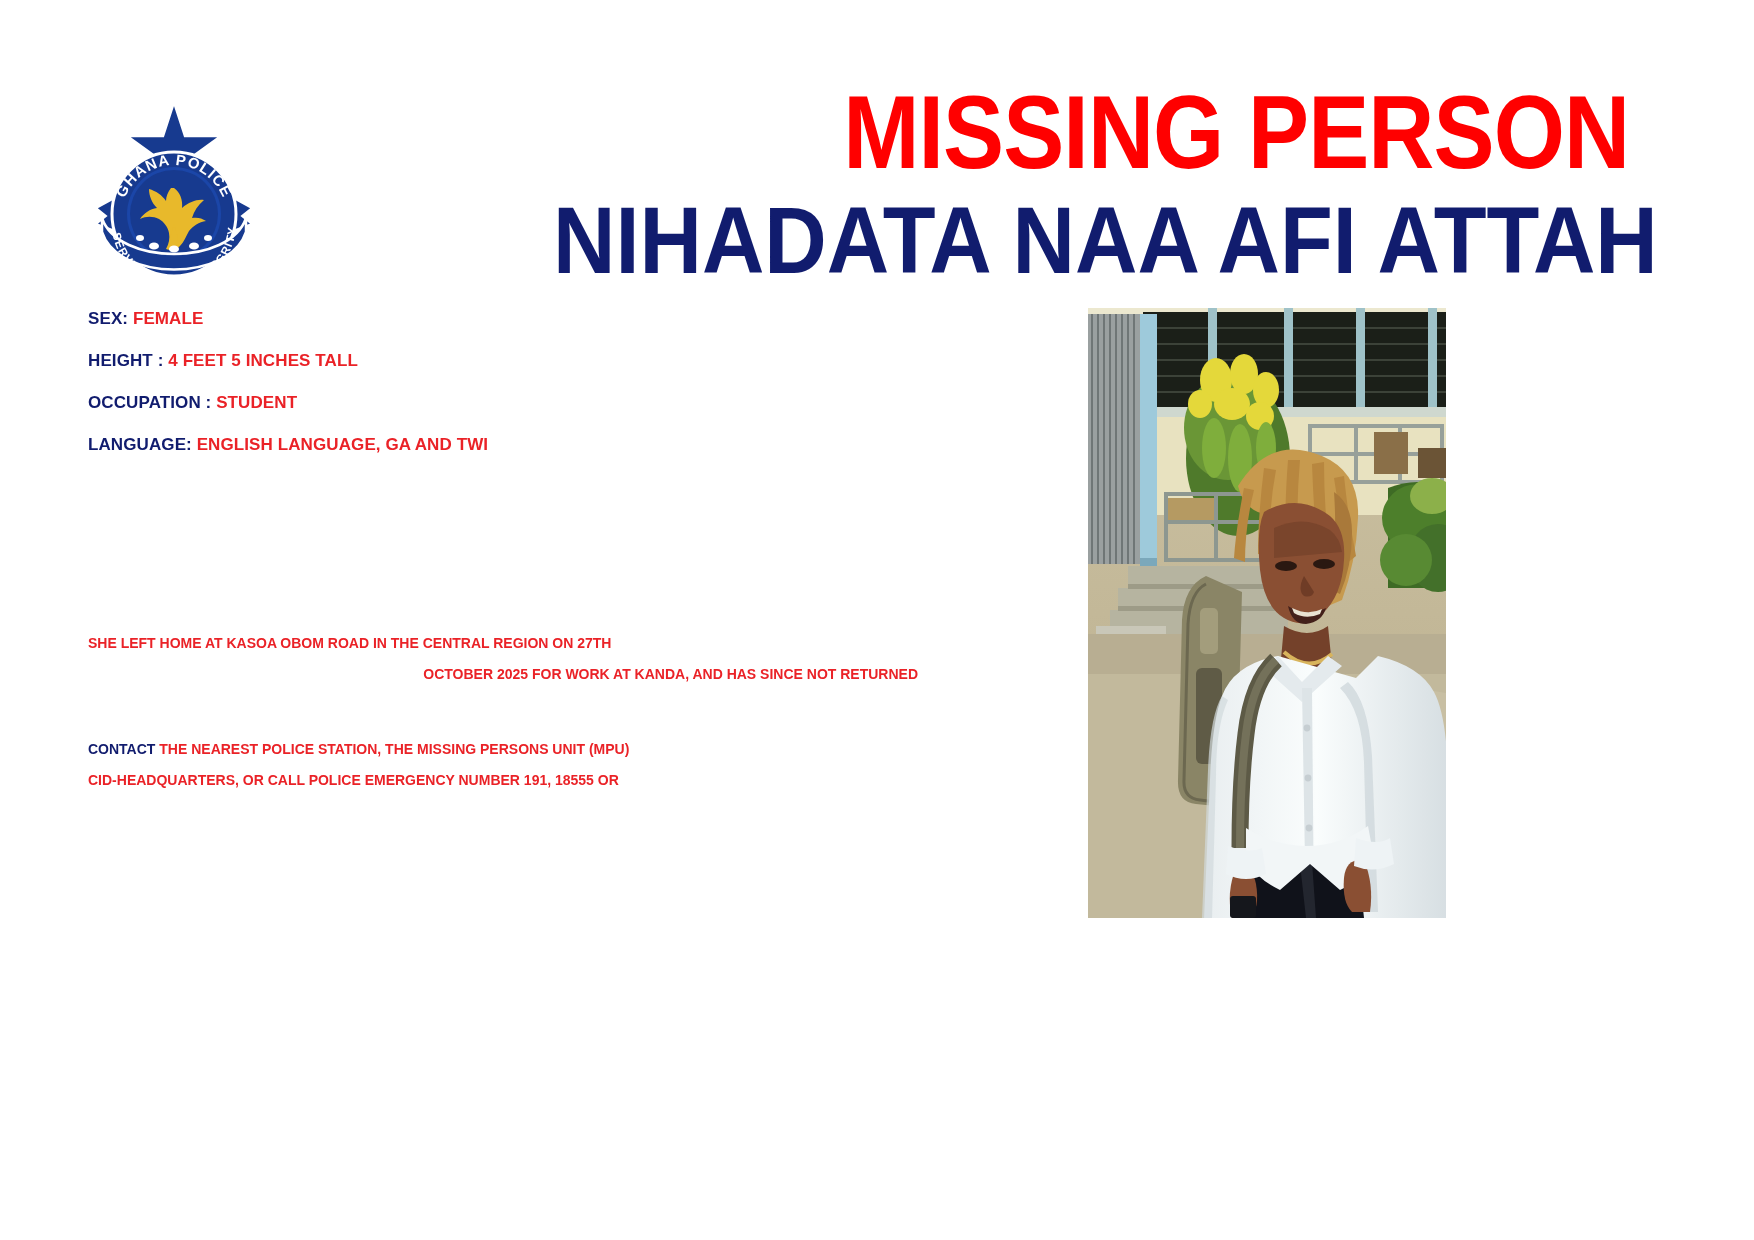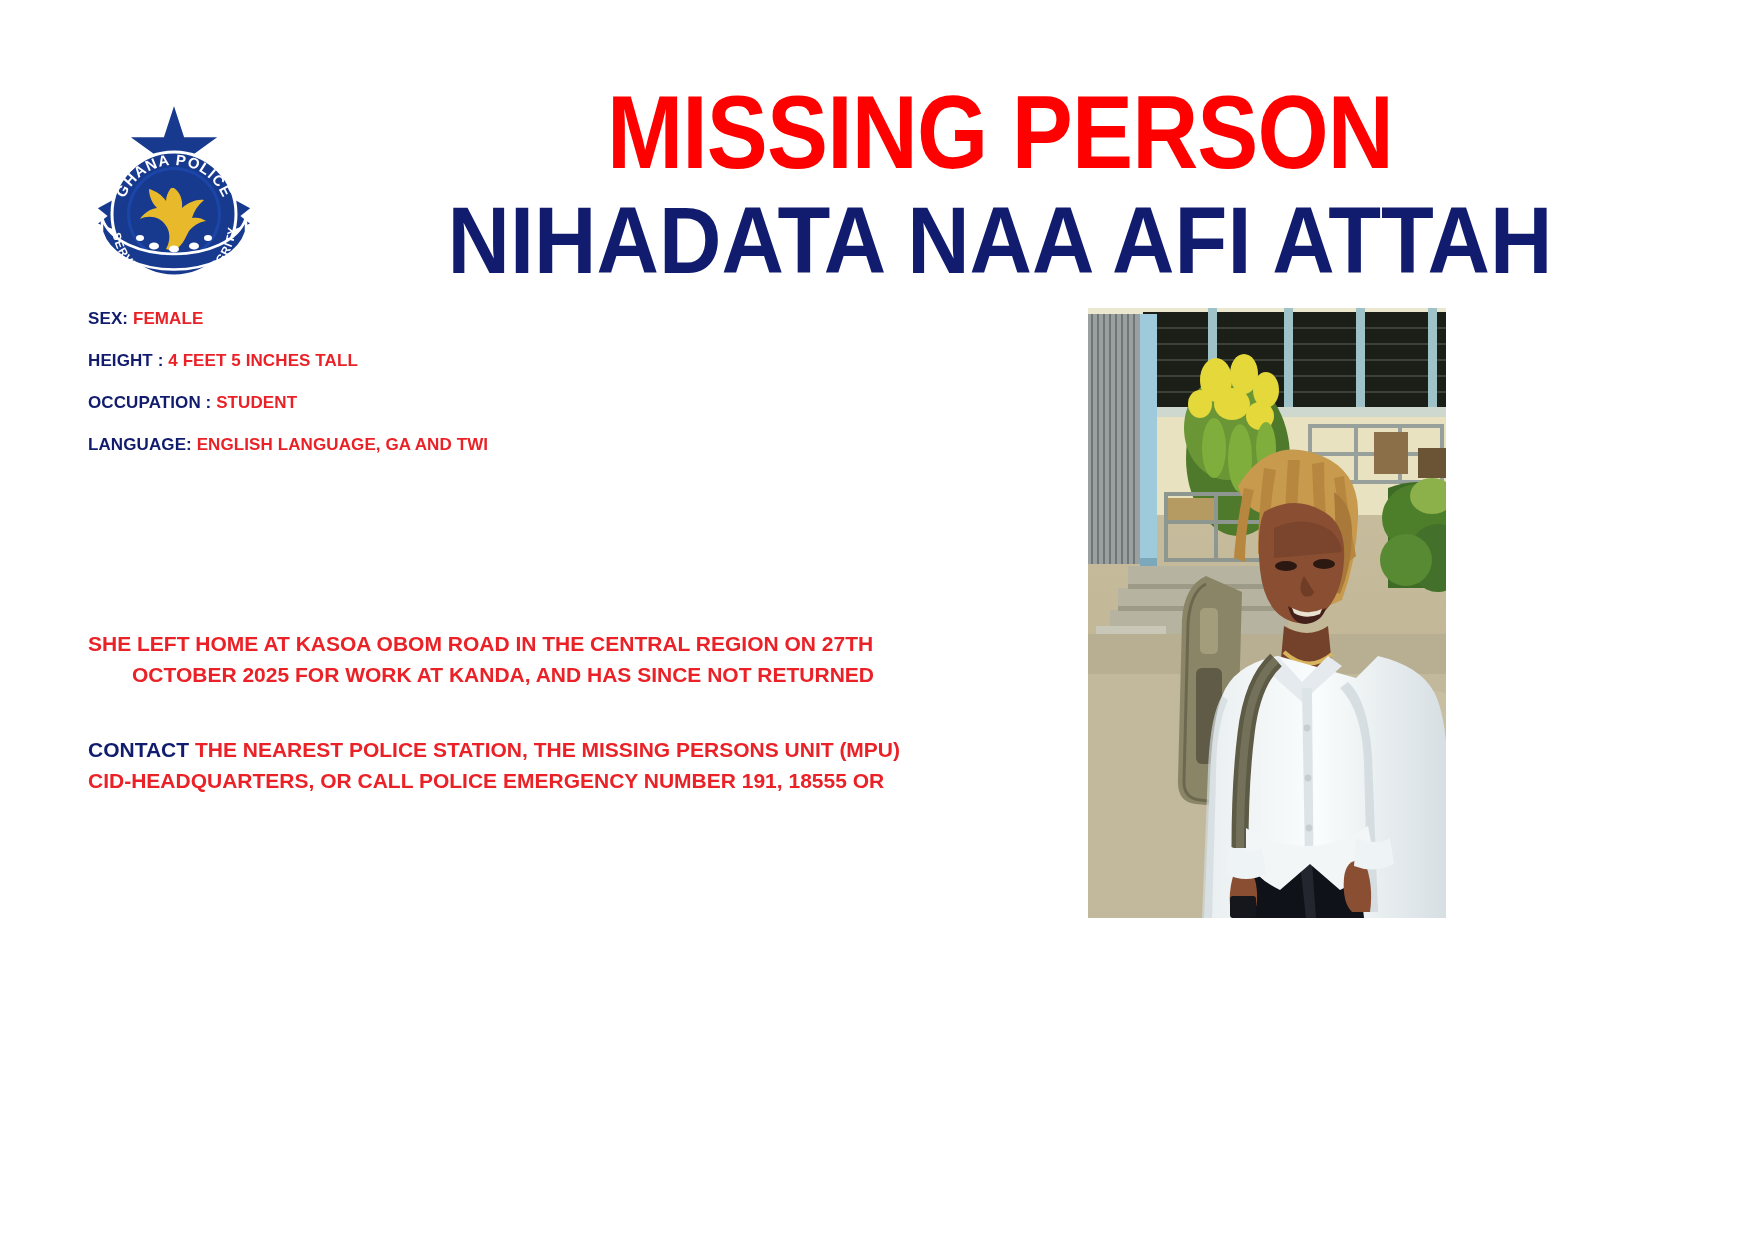--- a/index.html
+++ b/index.html
@@ -9,21 +9,21 @@
     -webkit-font-smoothing:antialiased;
   }
   .poster{position:absolute;inset:0;background:#fff;}
 
   
   .header{position:absolute;left:0;top:0;width:1754px;height:300px;}
 
   .badge-wrap{position:absolute;left:88px;top:96px;width:172px;height:190px;}
   .badge-svg{width:172px;height:190px;display:block;}
 
-  .title-block{position:absolute;left:285px;top:80px;width:1430px;text-align:center;}
+  .title-block{position:absolute;left:285px;top:80px;width:1430px;text-align:right;}
   .title-missing{
     font-family:"Liberation Sans", sans-serif;
     font-weight:bold;color:#ff0000;font-size:104px;line-height:1.0;
     letter-spacing:-1px;transform:scaleX(0.88);transform-origin:center center;
     white-space:nowrap;
   }
   .title-name{
     font-family:"Liberation Sans", sans-serif;
     font-weight:bold;color:#111c6e;font-size:94px;line-height:1.05;
     letter-spacing:0px;transform:scaleX(0.92);transform-origin:center center;
@@ -35,28 +35,28 @@
   .detail-row{
     font-size:17px;font-weight:bold;line-height:1;margin-bottom:25px;
     white-space:nowrap;letter-spacing:0.1px;
   }
   .lbl{color:#111c6e;}
   .val{color:#ea2227;}
 
   
   .para{
     position:absolute;left:88px;width:830px;
-    font-size:21px;font-weight:bold;line-height:31px;
+    font-size:14px;font-weight:bold;line-height:31px;
     text-align:justify;text-justify:inter-word;
   }
   .para.p1{top:628px;color:#ea2227;}
   .para.p2{top:734px;color:#111c6e;}
   .para .red{color:#ea2227;}
   .para p{margin:0;}
-  .para .lastline{text-align:center;}
+  .para .lastline{text-align:right;}
 
   
   .photo{
     position:absolute;left:1088px;top:308px;width:358px;height:610px;
     overflow:hidden;background:#cdbfa0;
   }
   .photo svg{display:block;width:100%;height:100%;}
 
   
   .footer{position:absolute;left:0;top:930px;width:1754px;height:120px;}

